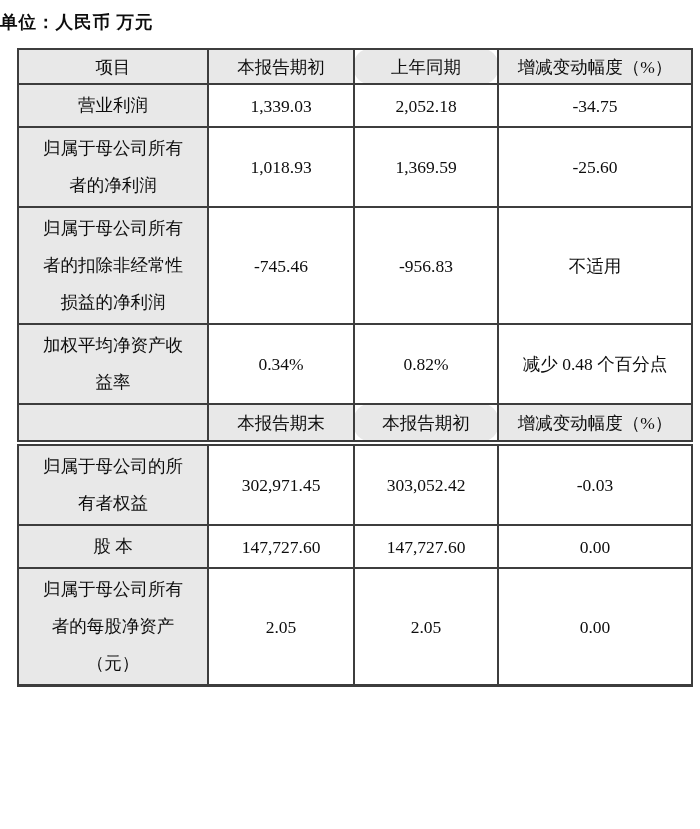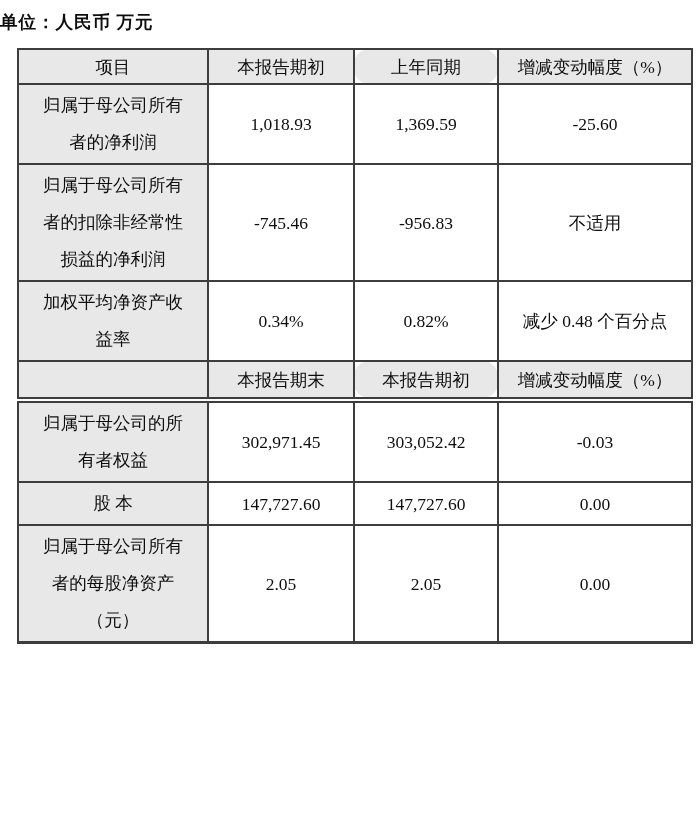--- a/index.html
+++ b/index.html
@@ -79,20 +79,26 @@
   <table class="fin upper">
     <tbody>
         <tr class="rh-h1">
       <th class="c1 grey">项目</th>
       <th class="c2 grey">本报告期初</th>
       <th class="c3 grey">上年同期</th>
       <th class="c4 grey">增减变动幅度（%）</th>
     </tr>
 
 
+    <tr class="rh38">
+      <td class="c1 item-cell">营业利润</td>
+      <td class="c2 num-cell">1,339.03</td>
+      <td class="c3 num-cell">2,052.18</td>
+      <td class="c4 num-cell">-34.75</td>
+    </tr>
 
 
     <tr class="rh78">
       <td class="c1 item-cell">归属于母公司所有
 者的净利润</td>
       <td class="c2 num-cell">1,018.93</td>
       <td class="c3 num-cell">1,369.59</td>
       <td class="c4 num-cell">-25.60</td>
     </tr>
 

